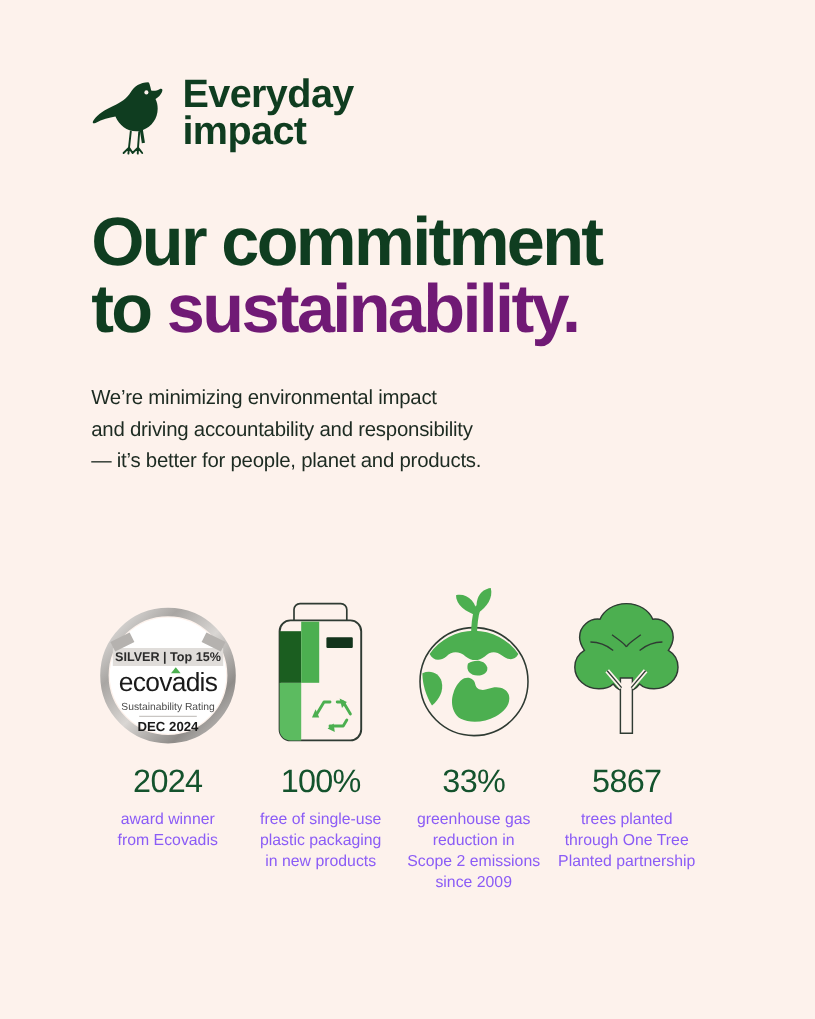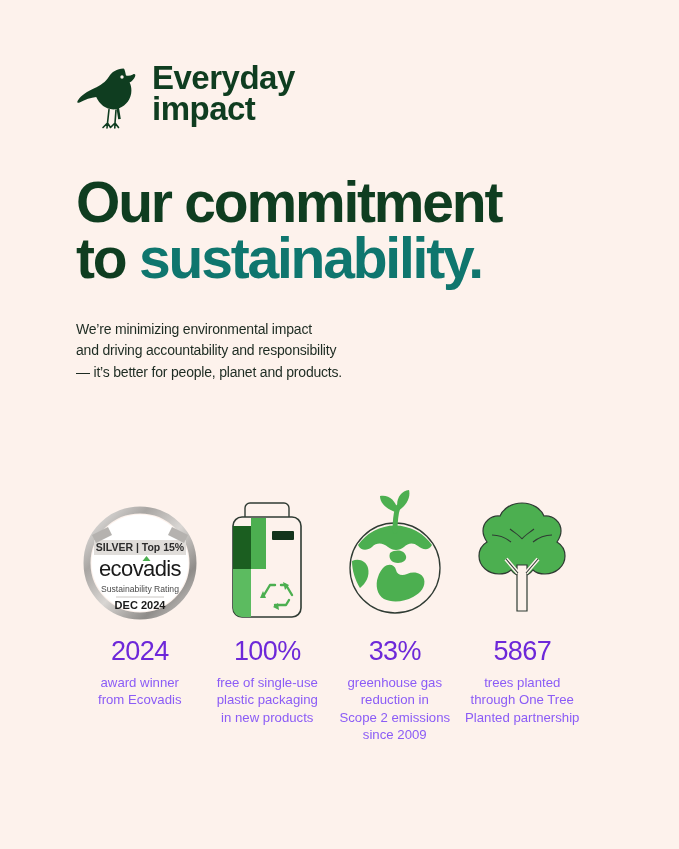--- a/index.html
+++ b/index.html
@@ -26,26 +26,26 @@
 
   
   .headline {
     margin-top:45px;
     font-size:57px;
     font-weight:bold;
     line-height:0.98;
     letter-spacing:-2.2px;
     color:#0f3d20;
   }
-  .headline .accent { color:#0f766e; }
+  .headline .accent { color:#701a75; }
 
   
   .body-copy {
     margin-top:32px;
-    font-size:14px;
+    font-size:17px;
     line-height:1.53;
     color:#1d2b22;
     letter-spacing:-0.2px;
   }
   .body-copy div { white-space:nowrap; }
 
   
   .stats {
     position:absolute;
     left:76px; right:60px;
@@ -57,21 +57,21 @@
   .stat { width:138px; text-align:center; }
   .stat-icon {
     height:140px;
     display:flex;
     align-items:flex-end;
     justify-content:center;
   }
   .stat-value {
     margin-top:17px;
     font-size:27px;
-    color:#6d28d9;
+    color:#14532d;
     line-height:1;
     letter-spacing:-0.6px;
   }
   .stat-caption {
     margin-top:9px;
     font-size:13.2px;
     line-height:1.32;
     color:#8b5cf6;
   }
   .stat-caption div { white-space:nowrap; }

